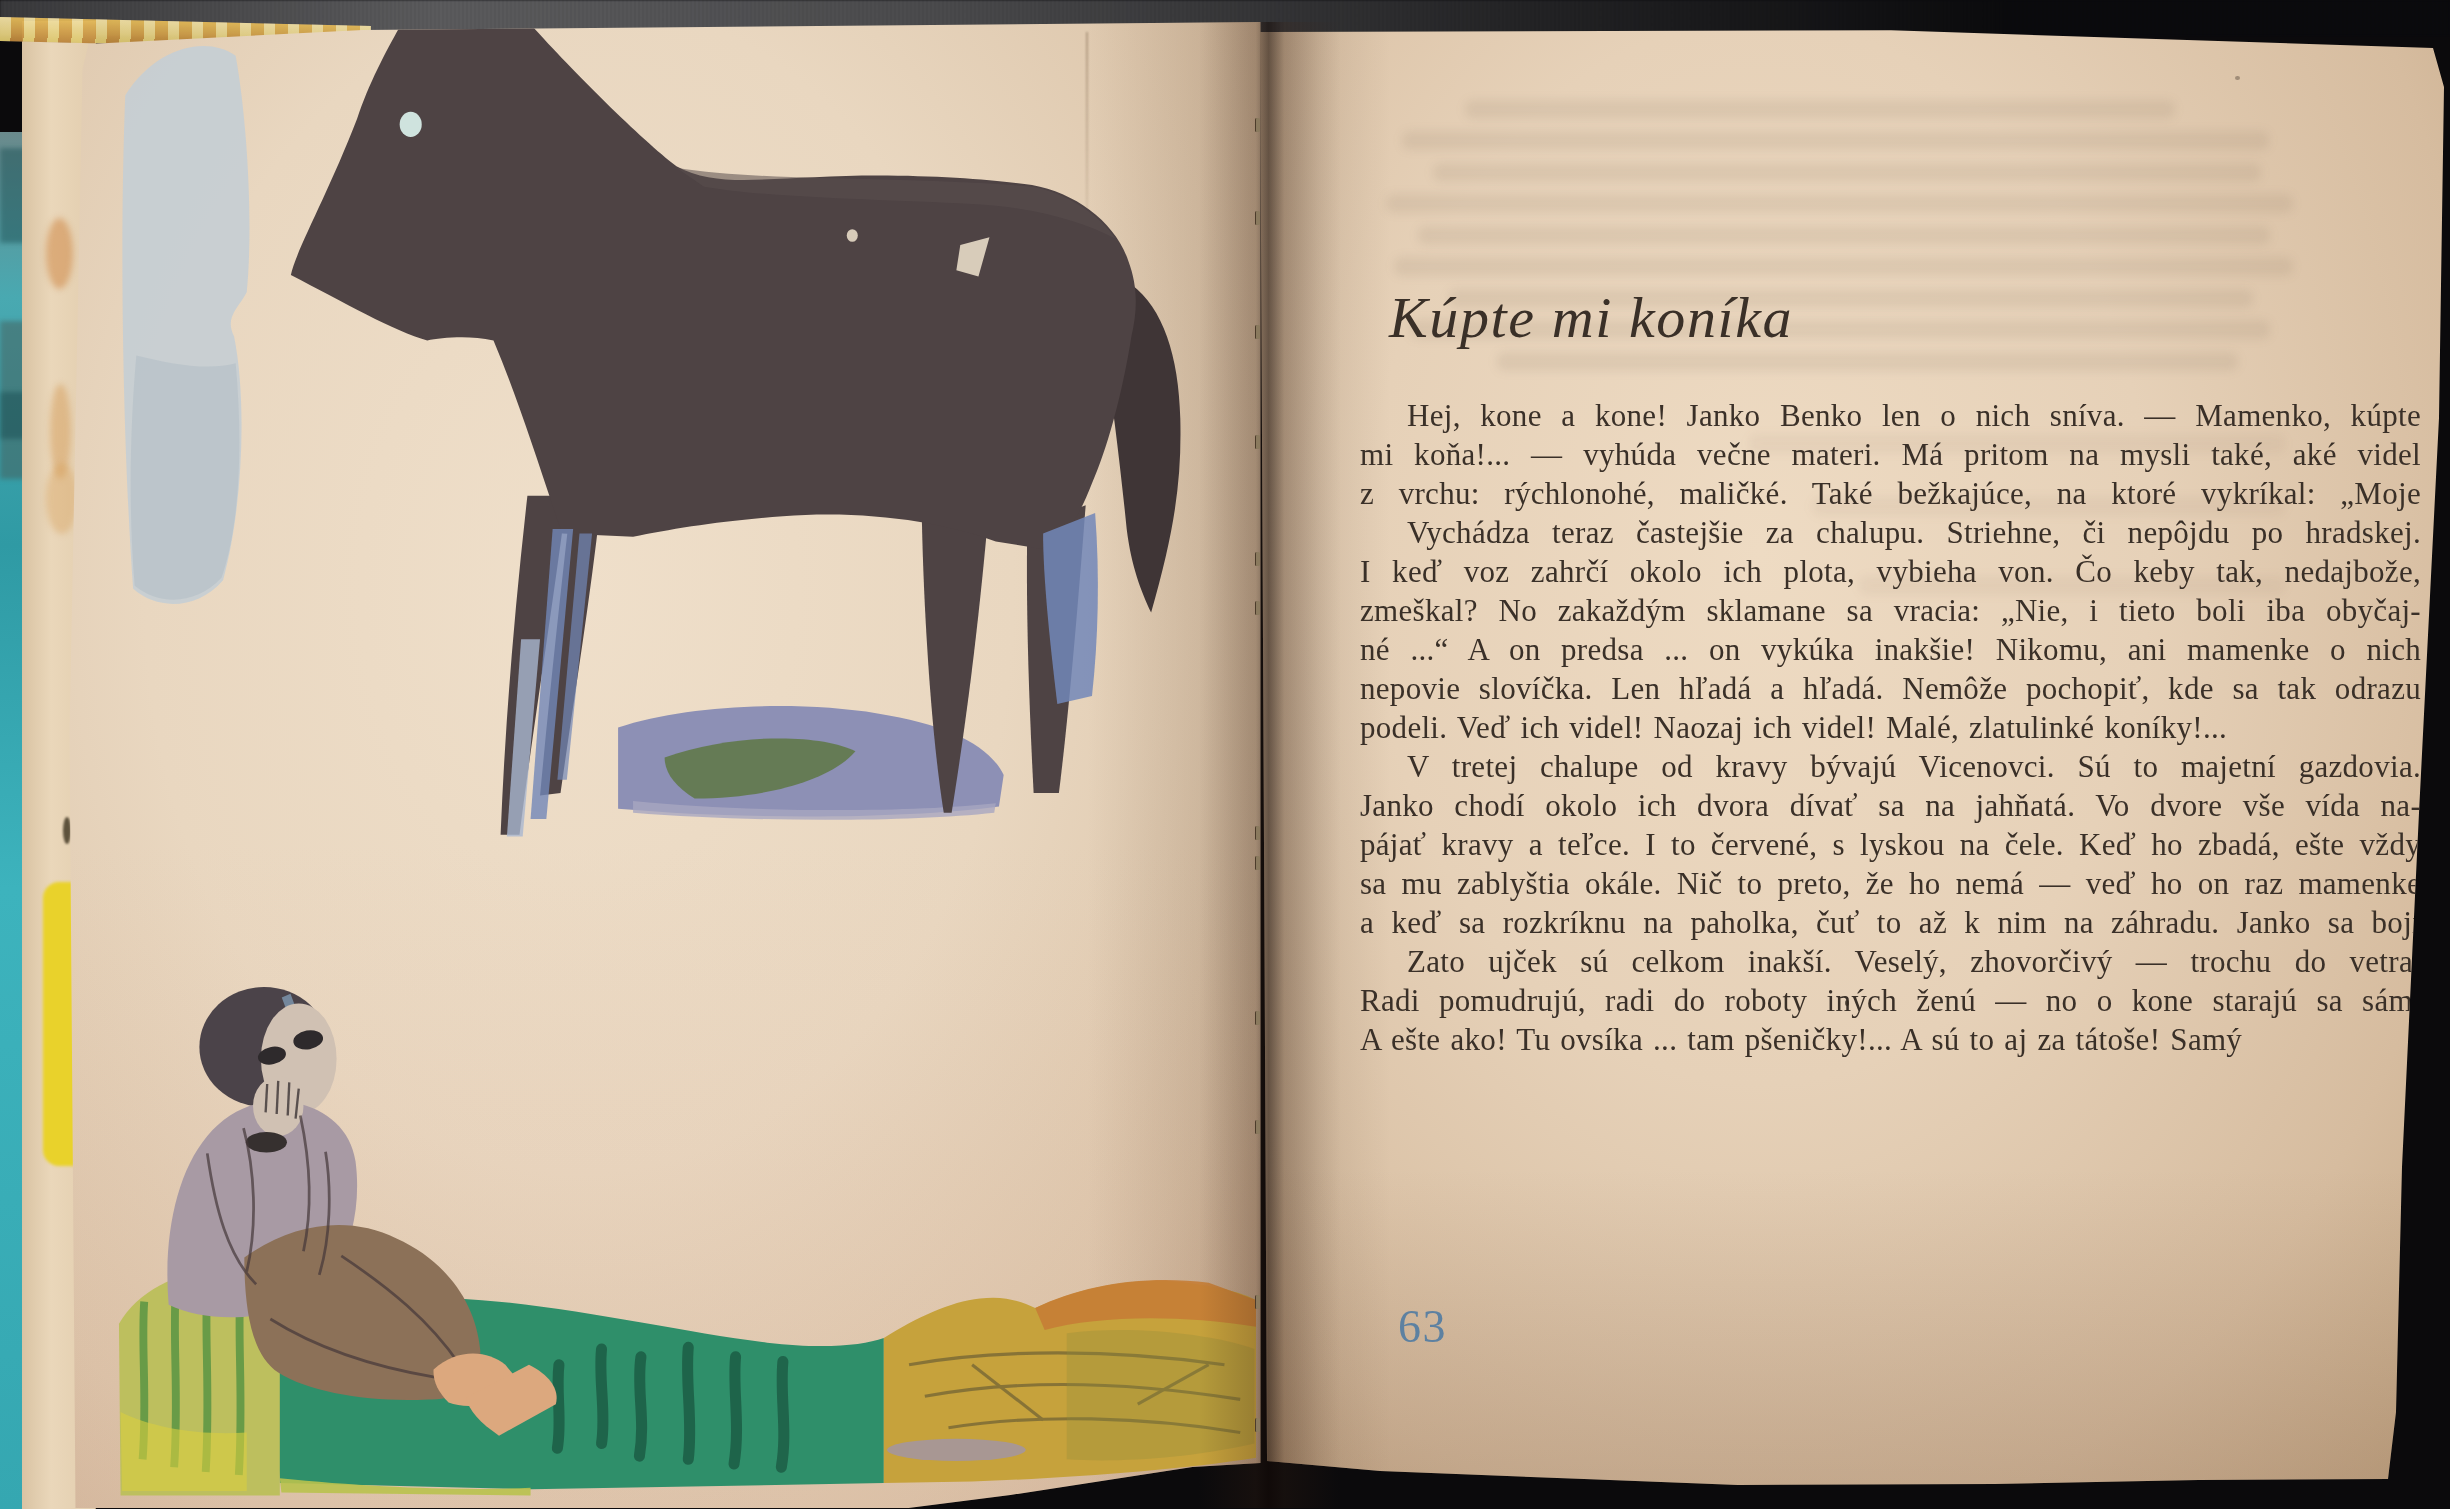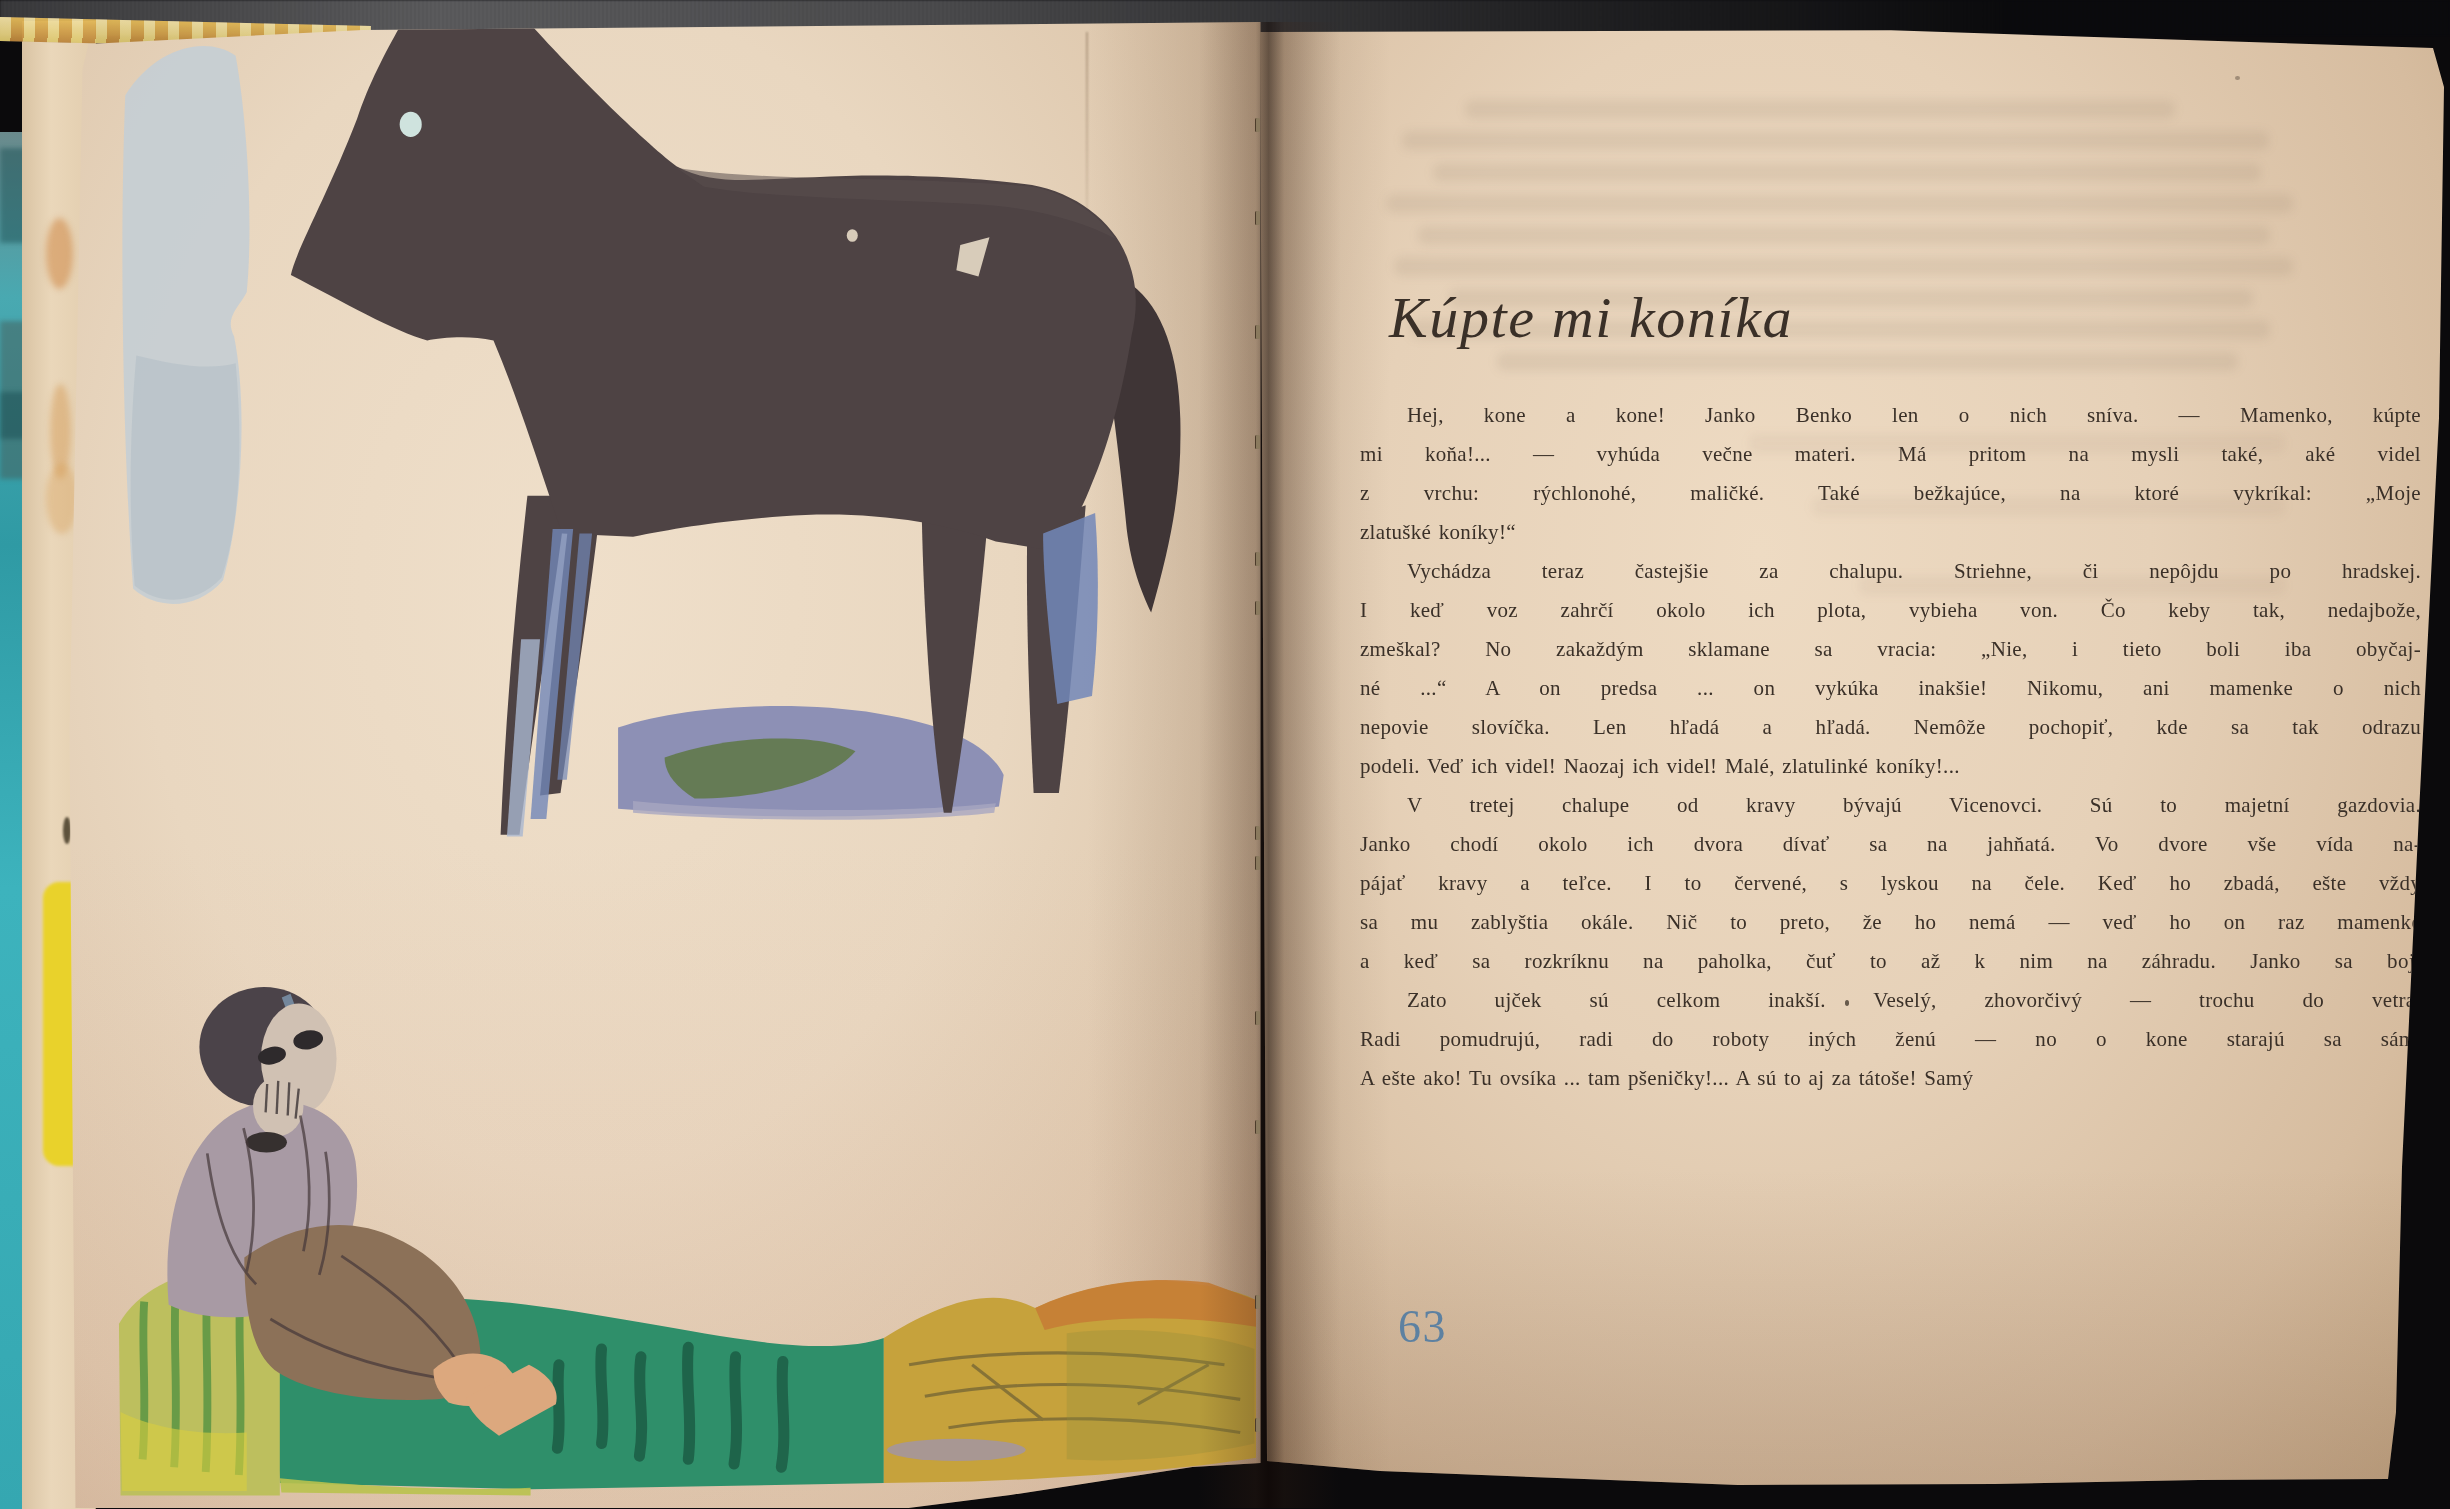--- a/index.html
+++ b/index.html
@@ -48,21 +48,21 @@
       linear-gradient(to right,rgba(70,45,25,.30) 0%,rgba(70,45,25,.10) 5%,rgba(70,45,25,0) 11%),
       linear-gradient(to bottom,rgba(120,85,60,0) 78%,rgba(120,85,60,.22) 100%),
       radial-gradient(ellipse at 42% 36%,#eedbc3 0%,#e6d1b8 40%,#d6bc9f 75%,#c2a583 100%);
     clip-path:polygon(0px 8px,631px 6.3px,1173px 24px,1184px 63px,1179px 394px,
       1159px 789px,1142px 1143px,1136px 1388px,1128px 1455px,939px 1456px,
       734px 1460px,478px 1461px,324px 1455px,120px 1447px,7px 1437px);}
   .ghost{position:absolute;height:19px;background:rgba(112,92,72,.10);filter:blur(4.7px);border-radius:8px;}
   .ghost.faint{background:rgba(112,92,72,.06);}
   .book-title{position:absolute;left:129px;top:260px;font-style:italic;font-size:58px;
     color:var(--ink);letter-spacing:1.6px;white-space:nowrap;}
-  .text-block{position:absolute;left:100px;top:372px;width:1061px;font-size:21px;
+  .text-block{position:absolute;left:100px;top:372px;width:1061px;font-size:31px;
     color:var(--ink);letter-spacing:0.3px;word-spacing:2px;}
   .line{line-height:39px;text-align:justify;text-align-last:justify;white-space:normal;}
   .line.first{padding-left:47px;}
   .line.last{text-align-last:left;}
   .page-number{position:absolute;left:138px;top:1276px;font-size:46px;
     color:var(--page_number_blue);letter-spacing:1.6px;}
   .gutter-shadow{position:absolute;left:1199px;top:22px;width:142px;height:1486px;pointer-events:none;
     background:linear-gradient(to right,rgba(60,35,20,0) 0%,rgba(60,35,20,.24) 40%,
       rgba(22,10,5,.5) 49%,rgba(60,35,20,.22) 60%,rgba(60,35,20,0) 100%);}
   .stitch{position:absolute;left:1255px;width:4px;height:14px;background:#8a7a5e;
@@ -239,21 +239,20 @@
     <div class="ghost faint" style="left:552px;top:473px;width:473px;"></div>
     <div class="ghost faint" style="left:599px;top:552px;width:426px;"></div>
 
     <div class="book-title">Kúpte mi koníka</div>
 
     <div class="text-block">
         <div class="para">
           <div class="line first">Hej, kone a kone! Janko Benko len o nich sníva. — Mamenko, kúpte</div>
           <div class="line">mi koňa!... — vyhúda večne materi. Má pritom na mysli také, aké videl</div>
           <div class="line">z vrchu: rýchlonohé, maličké. Také bežkajúce, na ktoré vykríkal: „Moje</div>
-          <div class="line last">zlatušké koníky!“</div>
         </div>
         <div class="para">
           <div class="line first">Vychádza teraz častejšie za chalupu. Striehne, či nepôjdu po hradskej.</div>
           <div class="line">I keď voz zahrčí okolo ich plota, vybieha von. Čo keby tak, nedajbože,</div>
           <div class="line">zmeškal? No zakaždým sklamane sa vracia: „Nie, i tieto boli iba obyčaj-</div>
           <div class="line">né ...“ A on predsa ... on vykúka inakšie! Nikomu, ani mamenke o nich</div>
           <div class="line">nepovie slovíčka. Len hľadá a hľadá. Nemôže pochopiť, kde sa tak odrazu</div>
           <div class="line last">podeli. Veď ich videl! Naozaj ich videl! Malé, zlatulinké koníky!...</div>
         </div>
         <div class="para">

